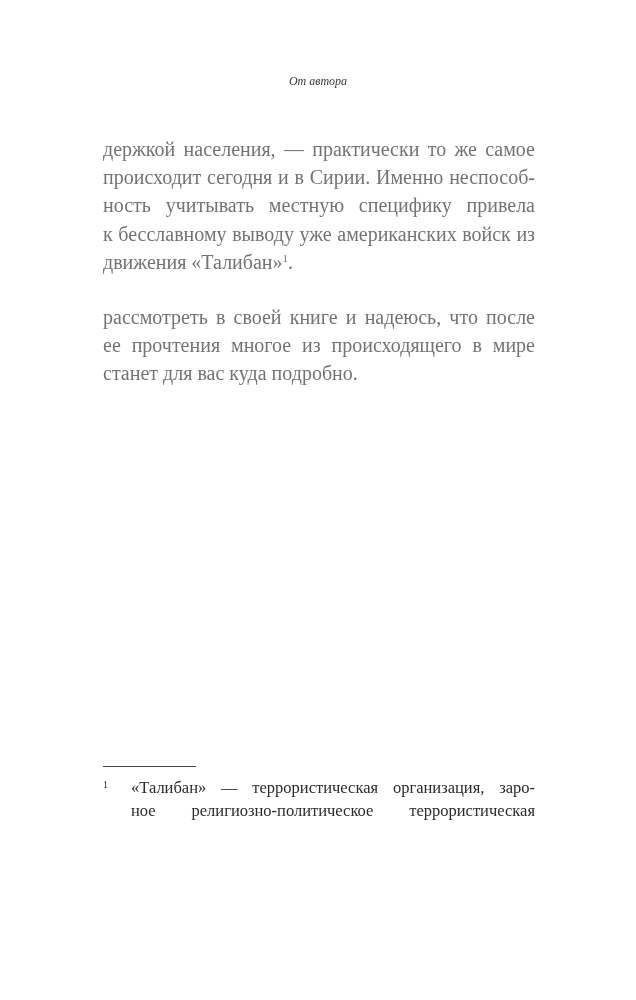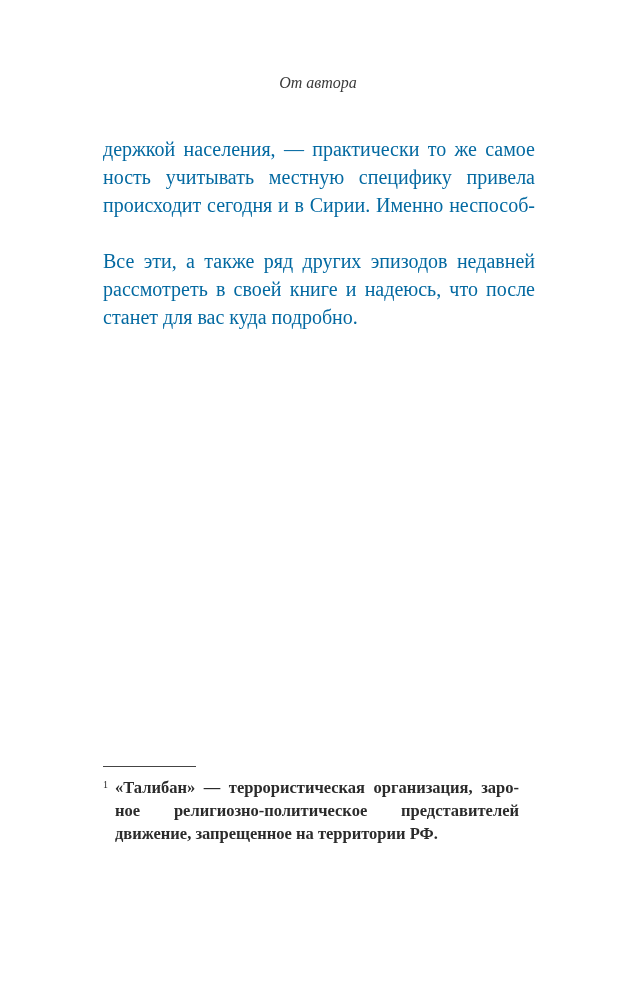--- a/index.html
+++ b/index.html
@@ -15,32 +15,32 @@
     color: #2a2a2a;
     font-family: "Liberation Serif", "DejaVu Serif", serif;
   }
   .running-head {
     position: absolute;
     top: 74px;
     left: 0;
     width: 636px;
     text-align: center;
     font-style: italic;
-    font-size: 16px;
+    font-size: 12px;
     color: #3a3a3a;
     font-family: "Liberation Serif", "DejaVu Serif", serif;
   }
   .body-text {
     position: absolute;
     left: 103px;
     top: 135px;
     width: 432px;
     font-size: 20px;
     line-height: 28.2px;
-    color: #0369a1;
+    color: #737373;
   }
   .line {
     display: block;
     white-space: nowrap;
     text-align: justify;
     text-align-last: justify;
     height: 28.2px;
   }
   .line.last {
     text-align-last: left;
@@ -71,23 +71,22 @@
     color: #2b2b2b;
   }
   .fn-mark {
     position: absolute;
     left: 0;
     top: 0;
     font-size: 10px;
     line-height: 18px;
   }
   .fn-body {
-    margin-left: 12px;
+    margin-left: 28px;
     width: 404px;
-    font-weight: bold;
   }
   .fn-line {
     display: block;
     white-space: nowrap;
     text-align: justify;
     text-align-last: justify;
     height: 23.2px;
   }
   .fn-line.last {
     text-align-last: left;
@@ -96,35 +95,36 @@
 </head>
 <body>
 
 <div>
 
   <div class="running-head">От автора</div>
 
   <div class="body-text">
     <div>
       <span class="line">держкой населения, — практически то же самое</span>
+      <span class="line">происходит сегодня и в Сирии. Именно неспособ-</span>
       <span class="line">ность учитывать местную специфику привела</span>
-      <span class="line">происходит сегодня и в Сирии. Именно неспособ-</span>
+      <span class="line">к бесславному выводу уже американских войск из</span>
+      <span class="line last"><span>движения «Талибан»</span><sup class="fnref">1</sup><span>.</span></span>
     </div>
     <div class="para-gap"></div>
     <div>
-      <span class="line">Все эти, а также ряд других эпизодов недавней</span>
       <span class="line">рассмотреть в своей книге и надеюсь, что после</span>
+      <span class="line">ее прочтения многое из происходящего в мире</span>
       <span class="line last">станет для вас куда подробно.</span>
     </div>
   </div>
 
   <div class="fn-rule"></div>
 
   <div class="footnote">
     <span class="fn-mark">1</span>
     <div class="fn-body">
       <span class="fn-line">«Талибан» — террористическая организация, заро-</span>
-      <span class="fn-line">ное религиозно-политическое представителей</span>
-      <span class="fn-line last">движение, запрещенное на территории РФ.</span>
+      <span class="fn-line">ное религиозно-политическое террористическая</span>
     </div>
   </div>
 
 </div>
 
 </body></html>

